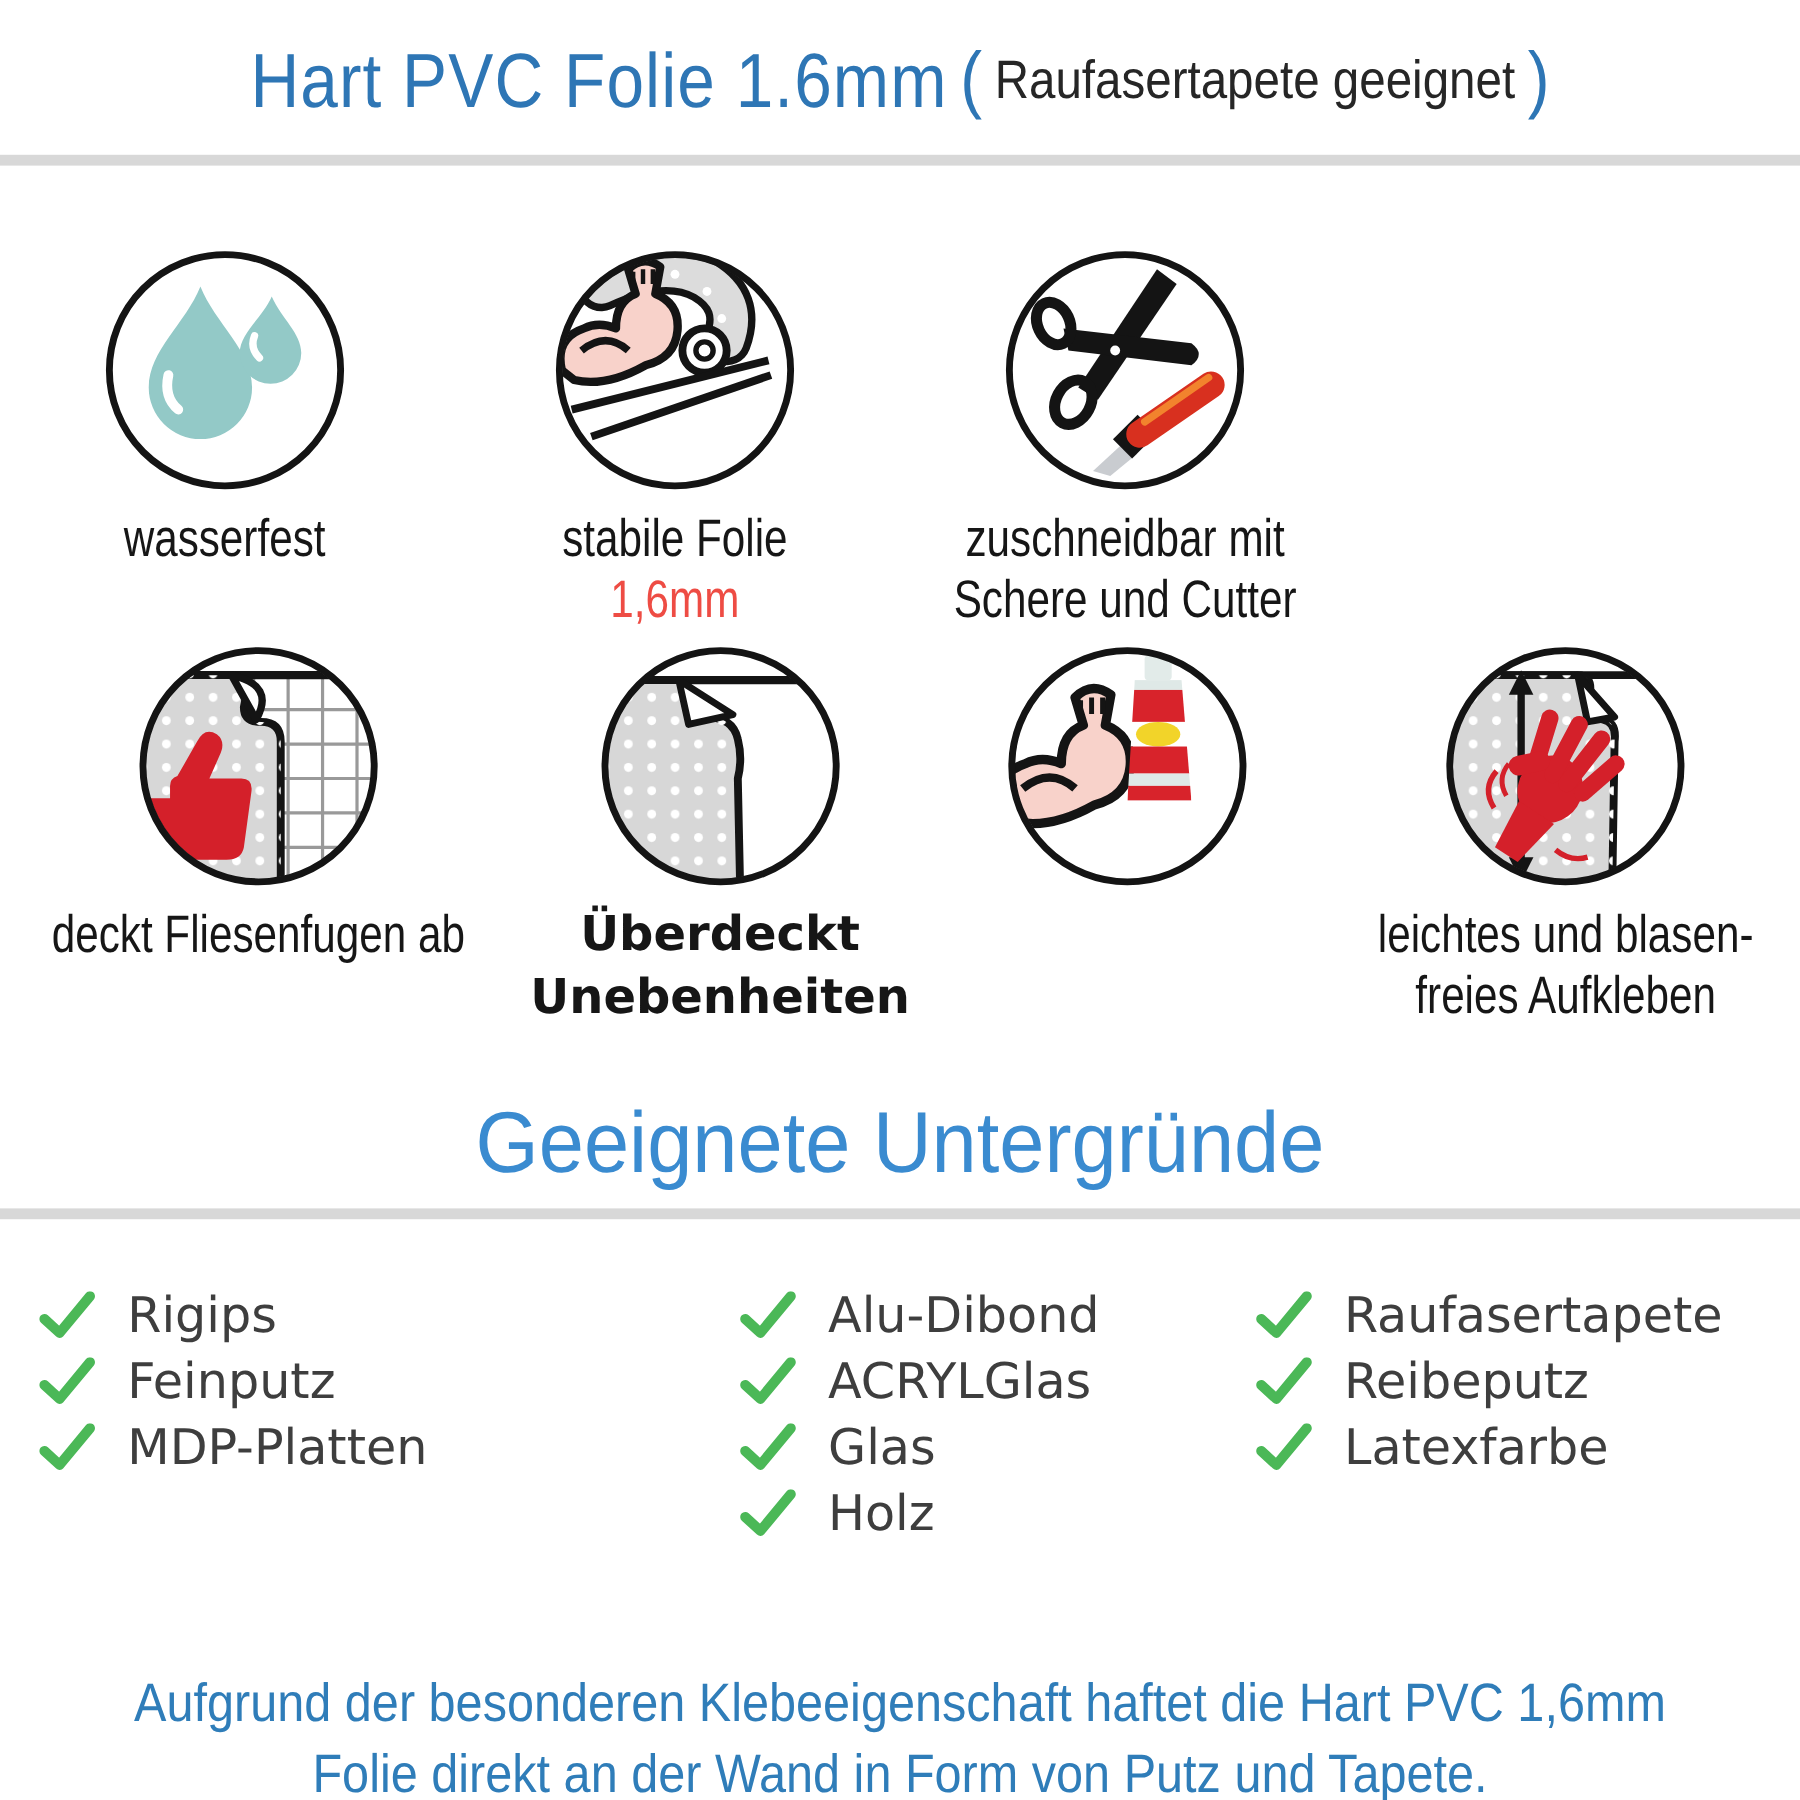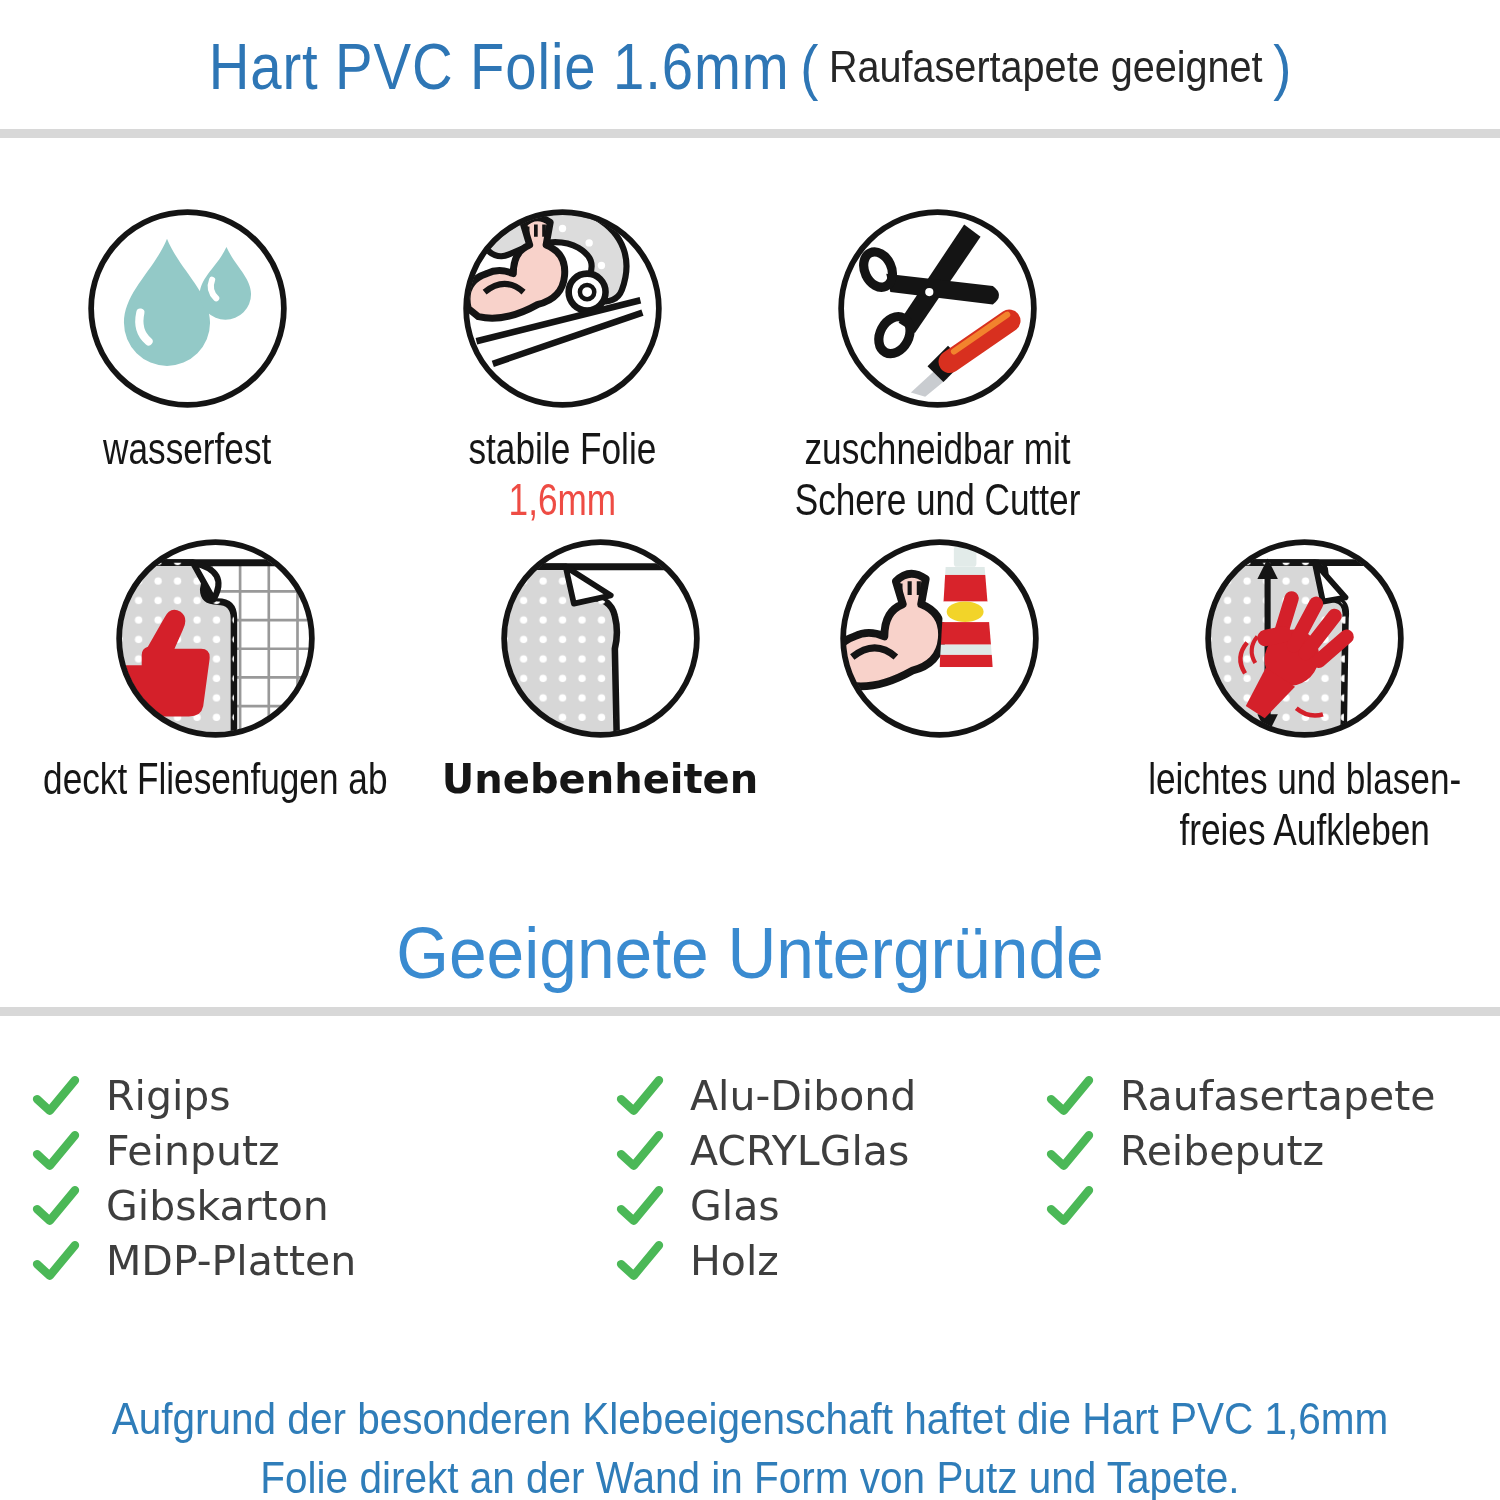--- a/index.html
+++ b/index.html
@@ -182,20 +182,21 @@
           <g clip-path="url(#c6)">
             <path d="M0 15 H100" stroke="#141414" stroke-width="3.4"></path>
             <path d="M-2 15 L33 15 Q38 16 37 22 Q36 29 44 30 Q55 30 57 39 Q59 47 57 55 L58 102 L-2 102 Z" fill="#d7d7d7" stroke="#141414" stroke-width="3.2" stroke-linejoin="round"></path>
             <path d="M-2 15 L33 15 Q38 16 37 22 Q36 29 44 30 Q55 30 57 39 Q59 47 57 55 L58 102 L-2 102 Z" fill="url(#p6)" stroke="none"></path>
             <path d="M33 15 L55 29 L37 33 Z" fill="#fff" stroke="#141414" stroke-width="2.8" stroke-linejoin="round"></path>
           </g>
           <circle cx="50" cy="50" r="47" fill="none" stroke="#141414" stroke-width="2.8"></circle>
         </svg>
       </div>
       <div class="flabel bold">
+        <div>Überdeckt</div>
         <div>Unebenheiten</div>
       </div>
     </div>
 
     <div class="feature">
       <div class="icon-wrap">
         <svg class="ic" viewBox="0 0 100 100">
           <defs>
             <clipPath id="c7">
                 <circle cx="50" cy="50" r="45.8"></circle>
@@ -281,26 +282,20 @@
     <div class="surface-item">
       <svg class="check" viewBox="0 0 44 38">
           <path d="M4 22 L16 33 L40 4" stroke="#4bb857" stroke-width="8" fill="none" stroke-linecap="round" stroke-linejoin="round"></path>
         </svg>
       <span class="surf-label">Feinputz</span>
     </div>
     <div class="surface-item">
       <svg class="check" viewBox="0 0 44 38">
           <path d="M4 22 L16 33 L40 4" stroke="#4bb857" stroke-width="8" fill="none" stroke-linecap="round" stroke-linejoin="round"></path>
         </svg>
-      <span class="surf-label">Gibskarton</span>
-    </div>
-    <div class="surface-item">
-      <svg class="check" viewBox="0 0 44 38">
-          <path d="M4 22 L16 33 L40 4" stroke="#4bb857" stroke-width="8" fill="none" stroke-linecap="round" stroke-linejoin="round"></path>
-        </svg>
       <span class="surf-label">MDP-Platten</span>
     </div>
   </div>
 
   <div class="surf-col c2">
     <div class="surface-item">
       <svg class="check" viewBox="0 0 44 38">
           <path d="M4 22 L16 33 L40 4" stroke="#4bb857" stroke-width="8" fill="none" stroke-linecap="round" stroke-linejoin="round"></path>
         </svg>
       <span class="surf-label">Alu-Dibond</span>
@@ -335,20 +330,21 @@
     <div class="surface-item">
       <svg class="check" viewBox="0 0 44 38">
           <path d="M4 22 L16 33 L40 4" stroke="#4bb857" stroke-width="8" fill="none" stroke-linecap="round" stroke-linejoin="round"></path>
         </svg>
       <span class="surf-label">Reibeputz</span>
     </div>
     <div class="surface-item">
       <svg class="check" viewBox="0 0 44 38">
           <path d="M4 22 L16 33 L40 4" stroke="#4bb857" stroke-width="8" fill="none" stroke-linecap="round" stroke-linejoin="round"></path>
         </svg>
+      <span class="surf-label">Latexfarbe</span>
     </div>
   </div>
 
   <div class="footer">
     <div>Aufgrund der besonderen Klebeeigenschaft haftet die Hart PVC 1,6mm</div>
     <div>Folie direkt an der Wand in Form von Putz und Tapete.</div>
   </div>
 
 </div>
 

